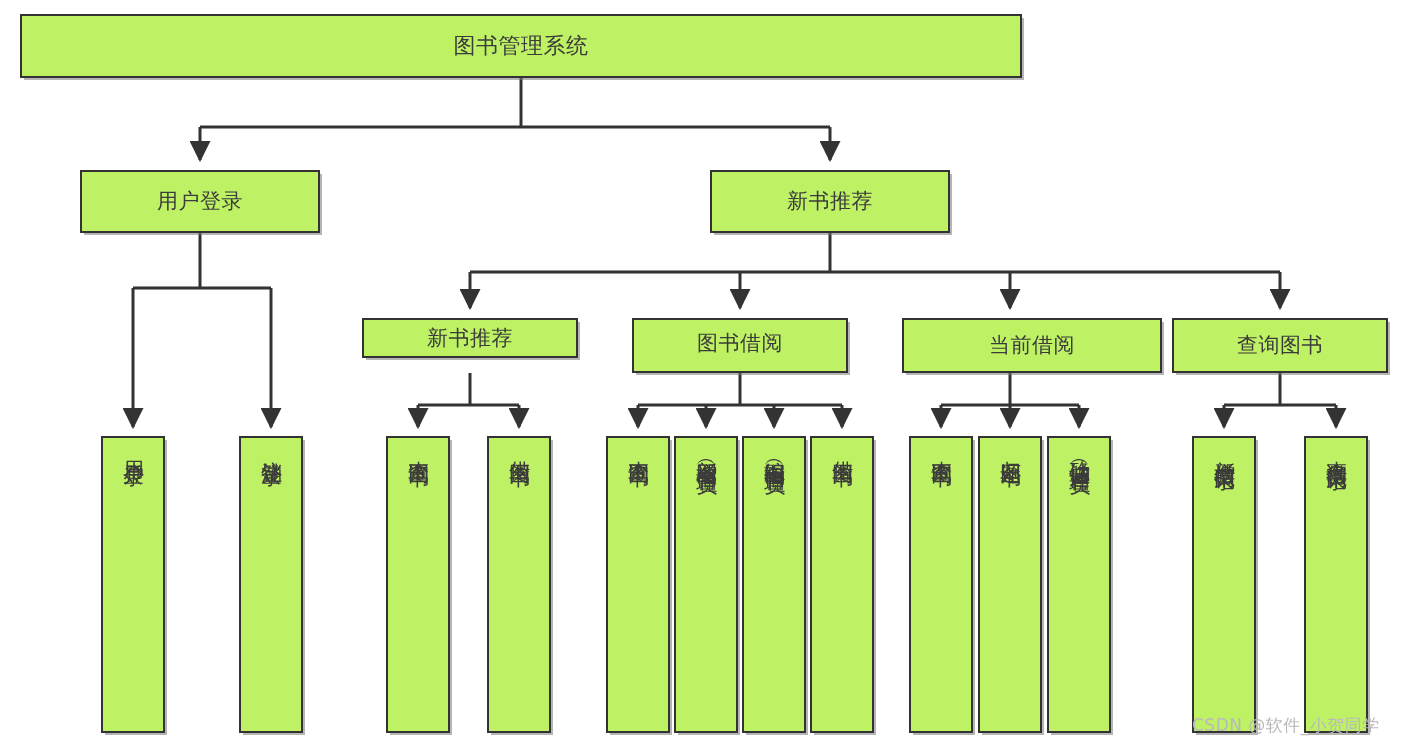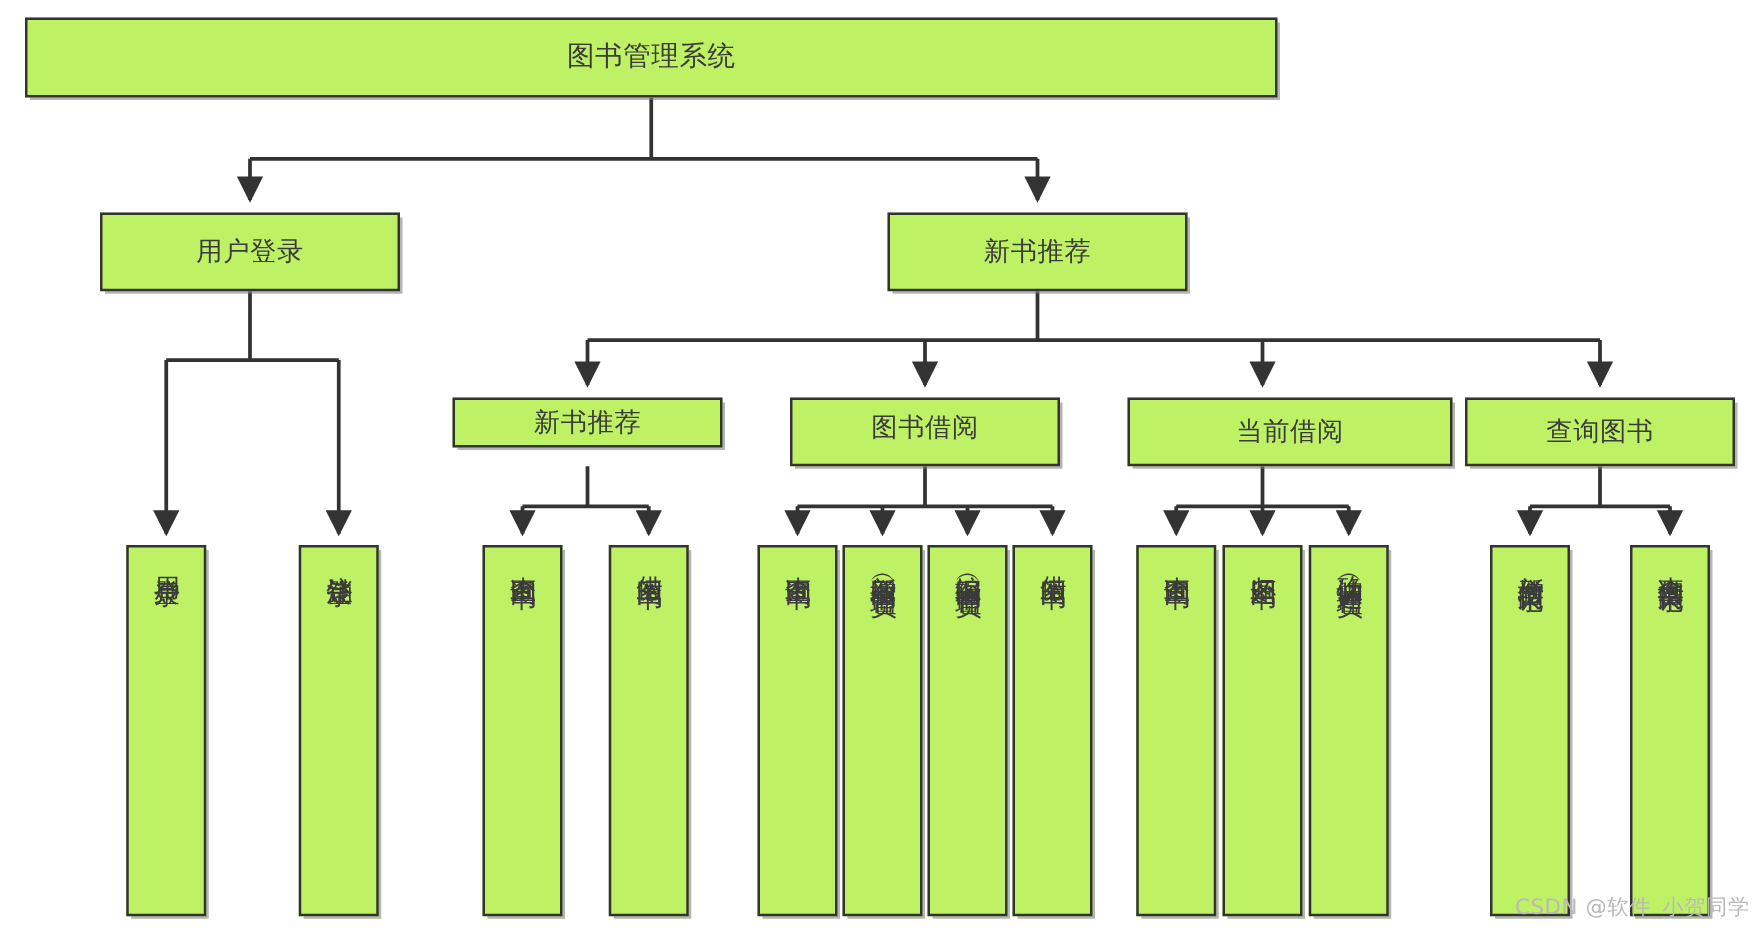--- a/index.html
+++ b/index.html
@@ -68,21 +68,20 @@
   }
   #watermark {
     position: absolute;
     left: 1192px;
     top: 714px;
     font-size: 17px;
     color: #b9b9b9;
     letter-spacing: 0.5px;
     white-space: nowrap;
     z-index: 5;
-    margin-left: 20px;
   }
 </style>
 </head>
 <body>
 
 <div id="diagram-canvas">
 
   <svg id="wires" viewBox="0 0 1405 747" xmlns="http://www.w3.org/2000/svg">
     <defs>
       <marker id="arrow" viewBox="0 0 10 10" refX="9" refY="5" markerWidth="7" markerHeight="7" orient="auto-start-reverse">

